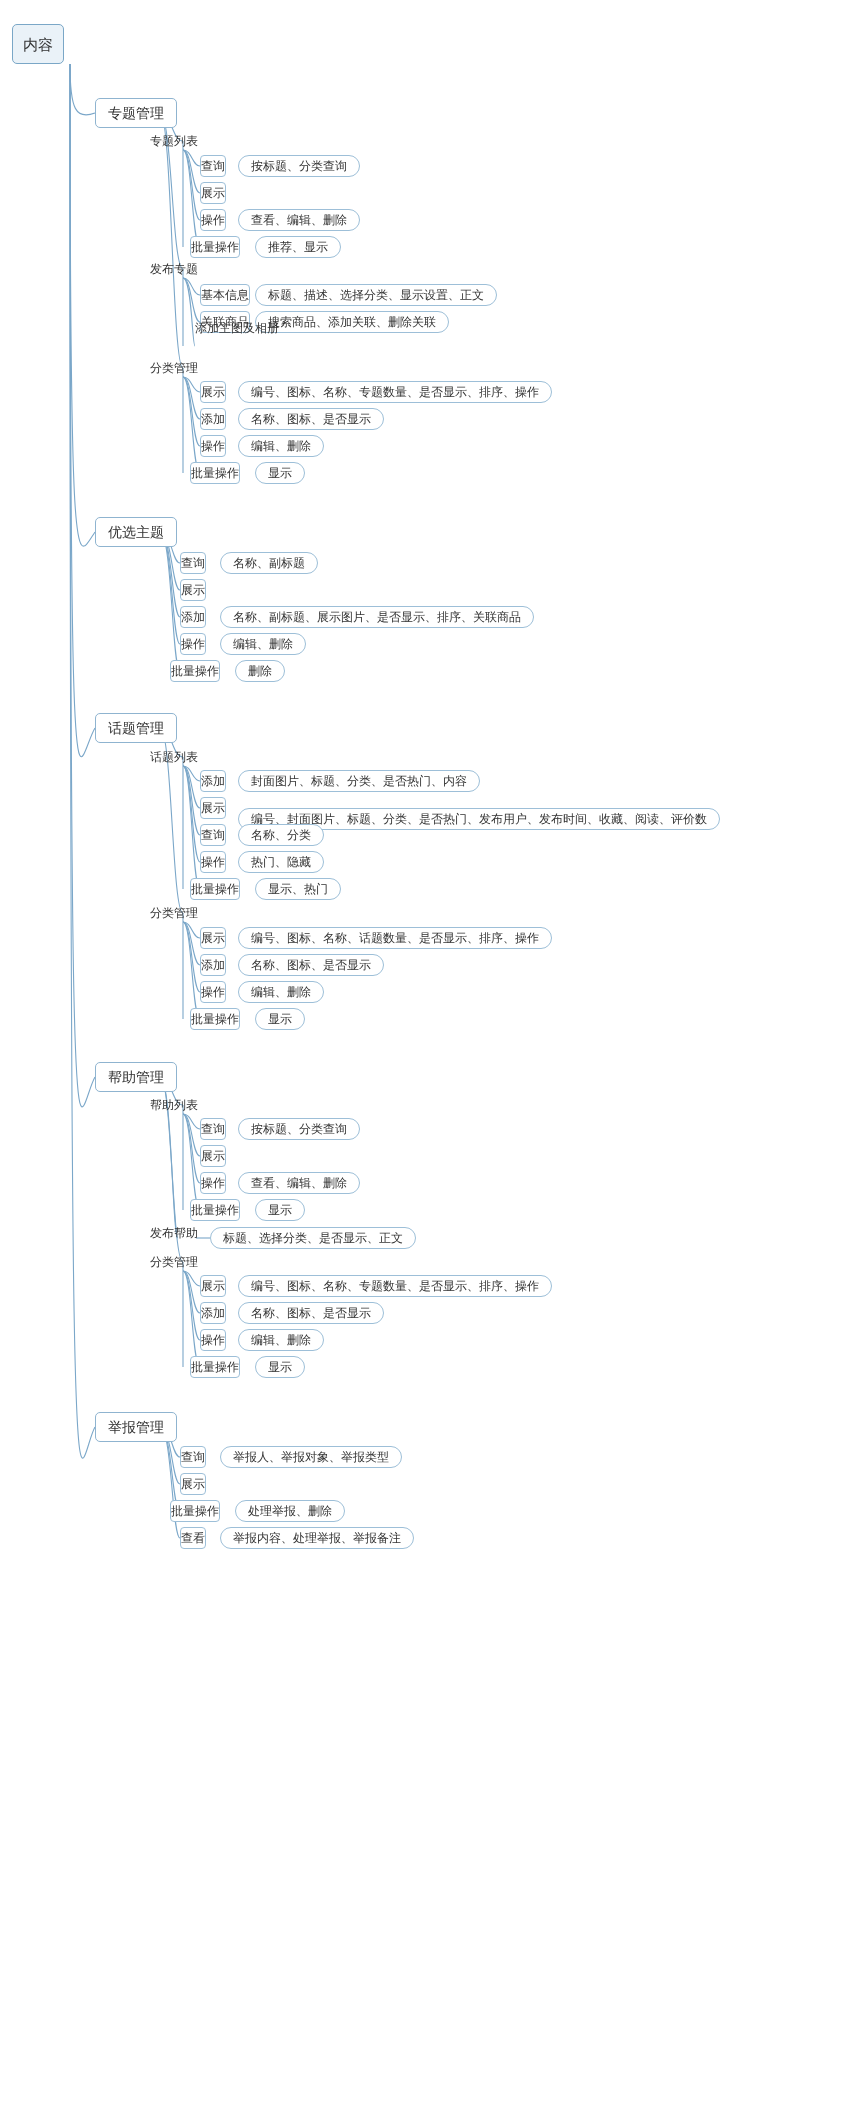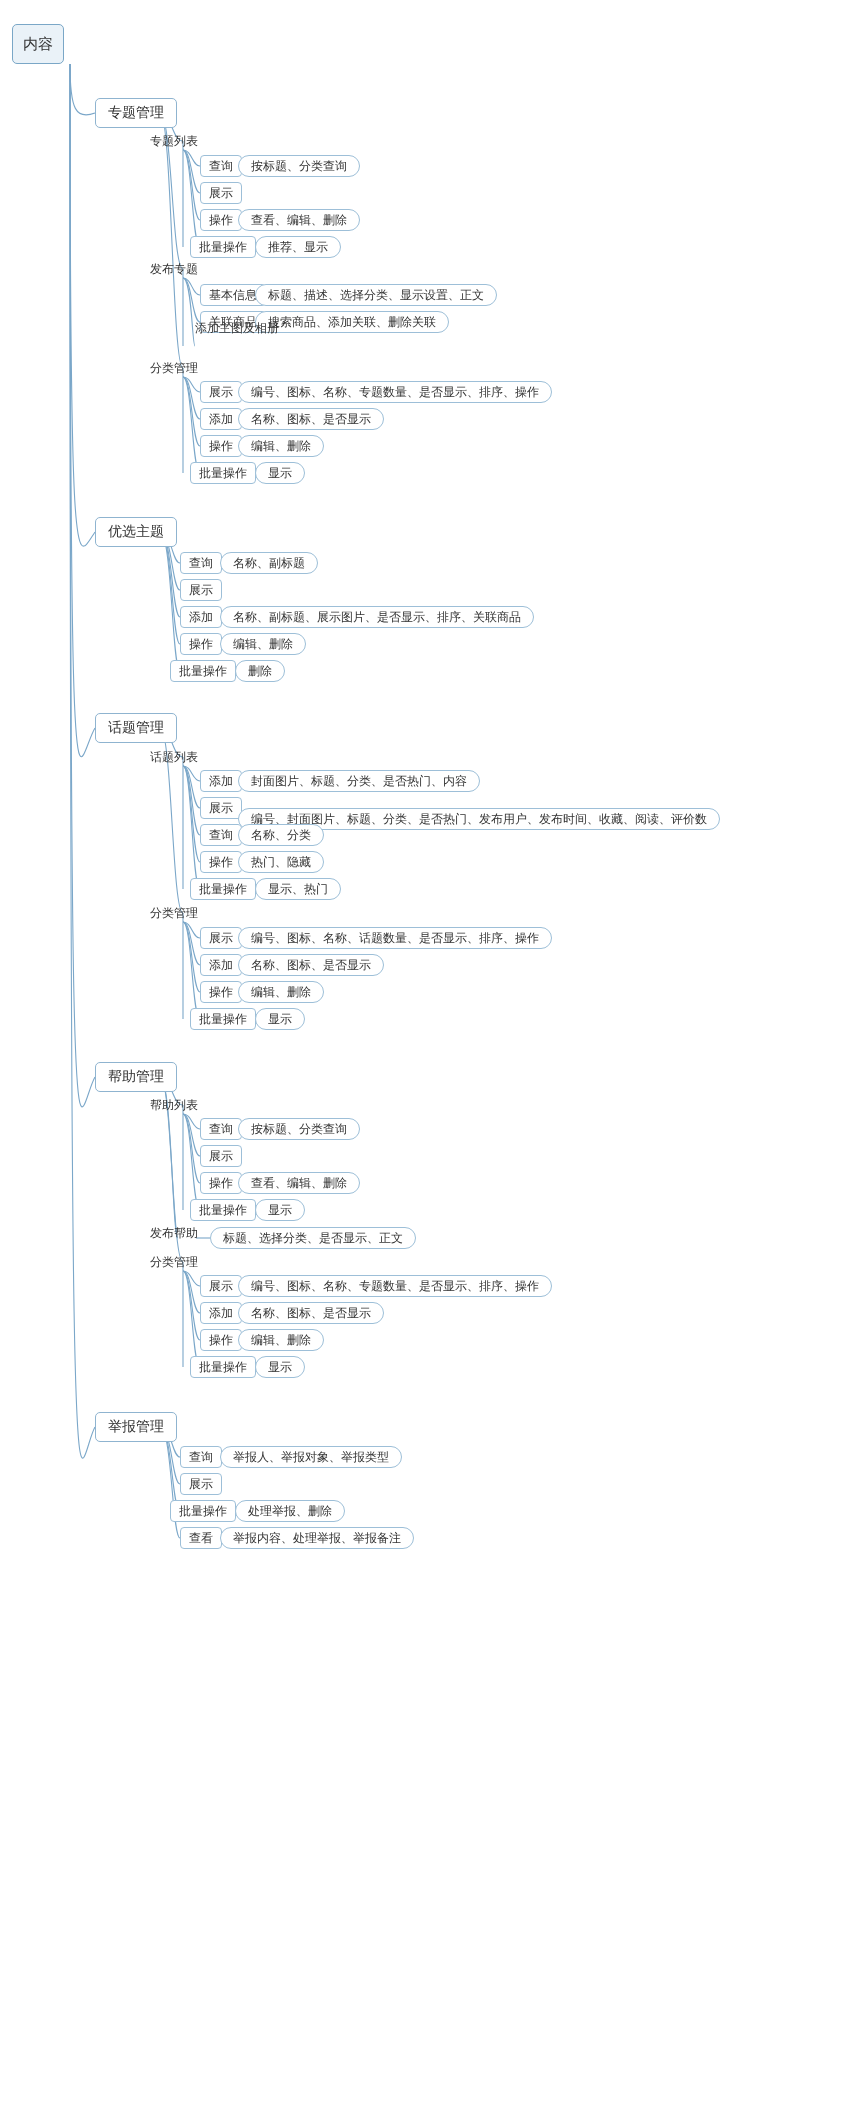--- a/index.html
+++ b/index.html
@@ -10,21 +10,20 @@
   body {
     font-family: "Liberation Sans", sans-serif;
     color: #222;
   }
   #canvas {
     position: relative;
     width: 826px;
     height: 2120px;
     overflow: hidden;
     background: #ffffff;
-    font-family: Liberation Serif, serif;
   }
   svg#edges {
     position: absolute;
     left: 0;
     top: 0;
     width: 845px;
     height: 2120px;
     pointer-events: none;
   }
   .node {
@@ -65,21 +64,21 @@
     height: 18px;
     justify-content: flex-start;
   }
   
   .n-key {
     border: 1px solid #9dbfd8;
     background: #ffffff;
     border-radius: 4px;
     font-size: 12px;
     color: #333;
-    padding: 0 8px;
+    padding: 0 0;
     height: 22px;
   }
   
   .n-val {
     border: 1px solid #9dbfd8;
     background: #ffffff;
     border-radius: 11px;
     font-size: 12px;
     color: #333;
     padding: 0 12px;

